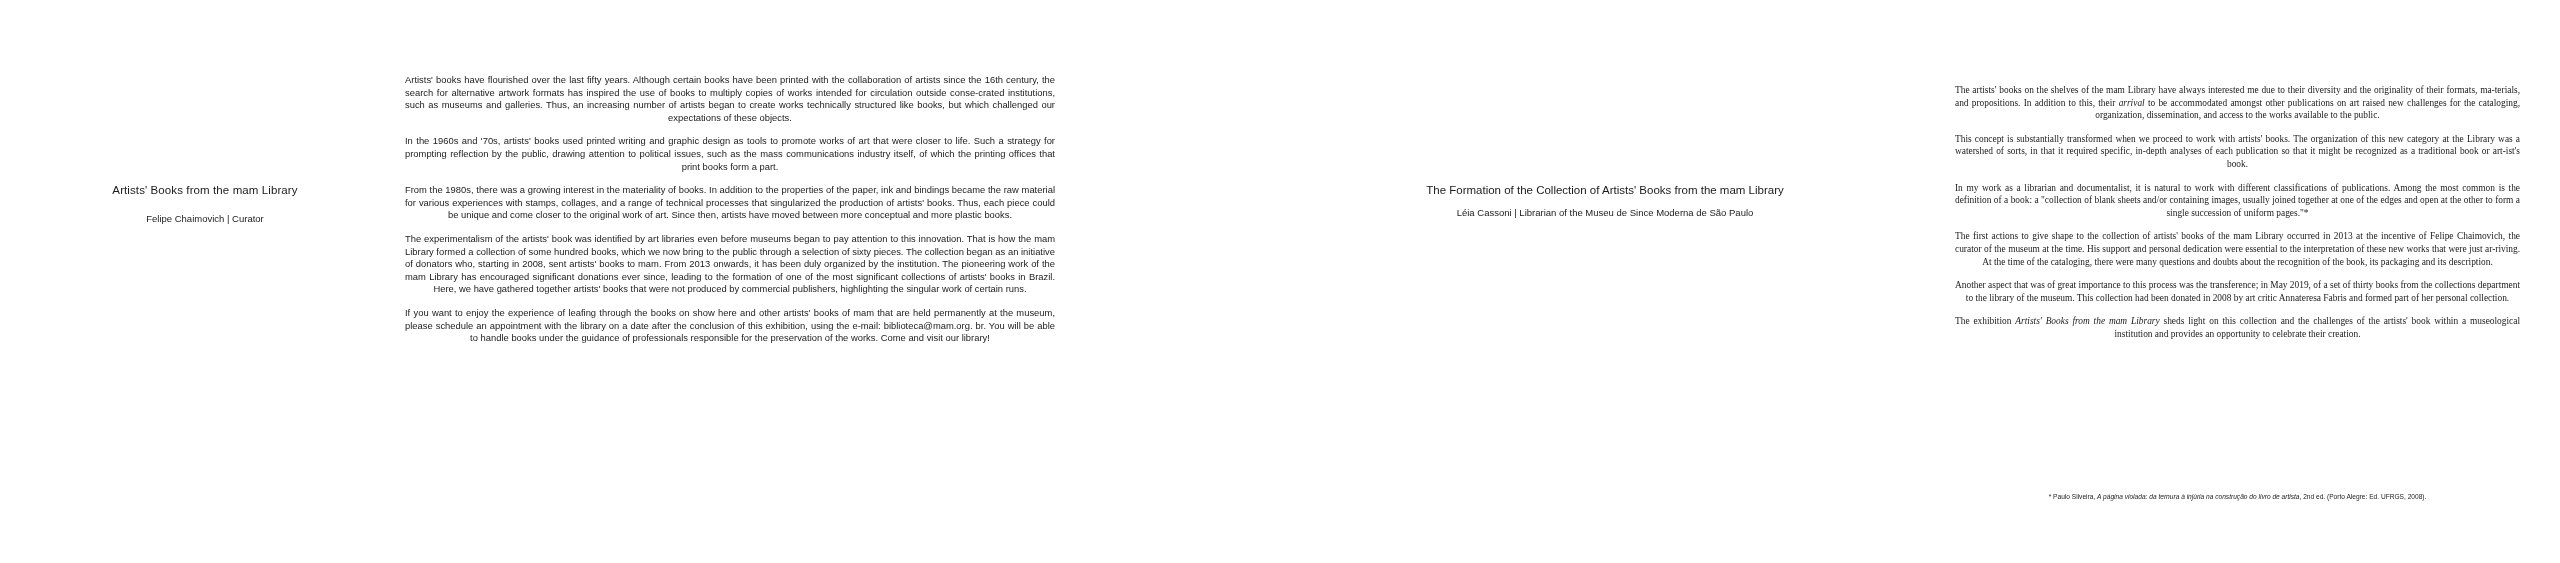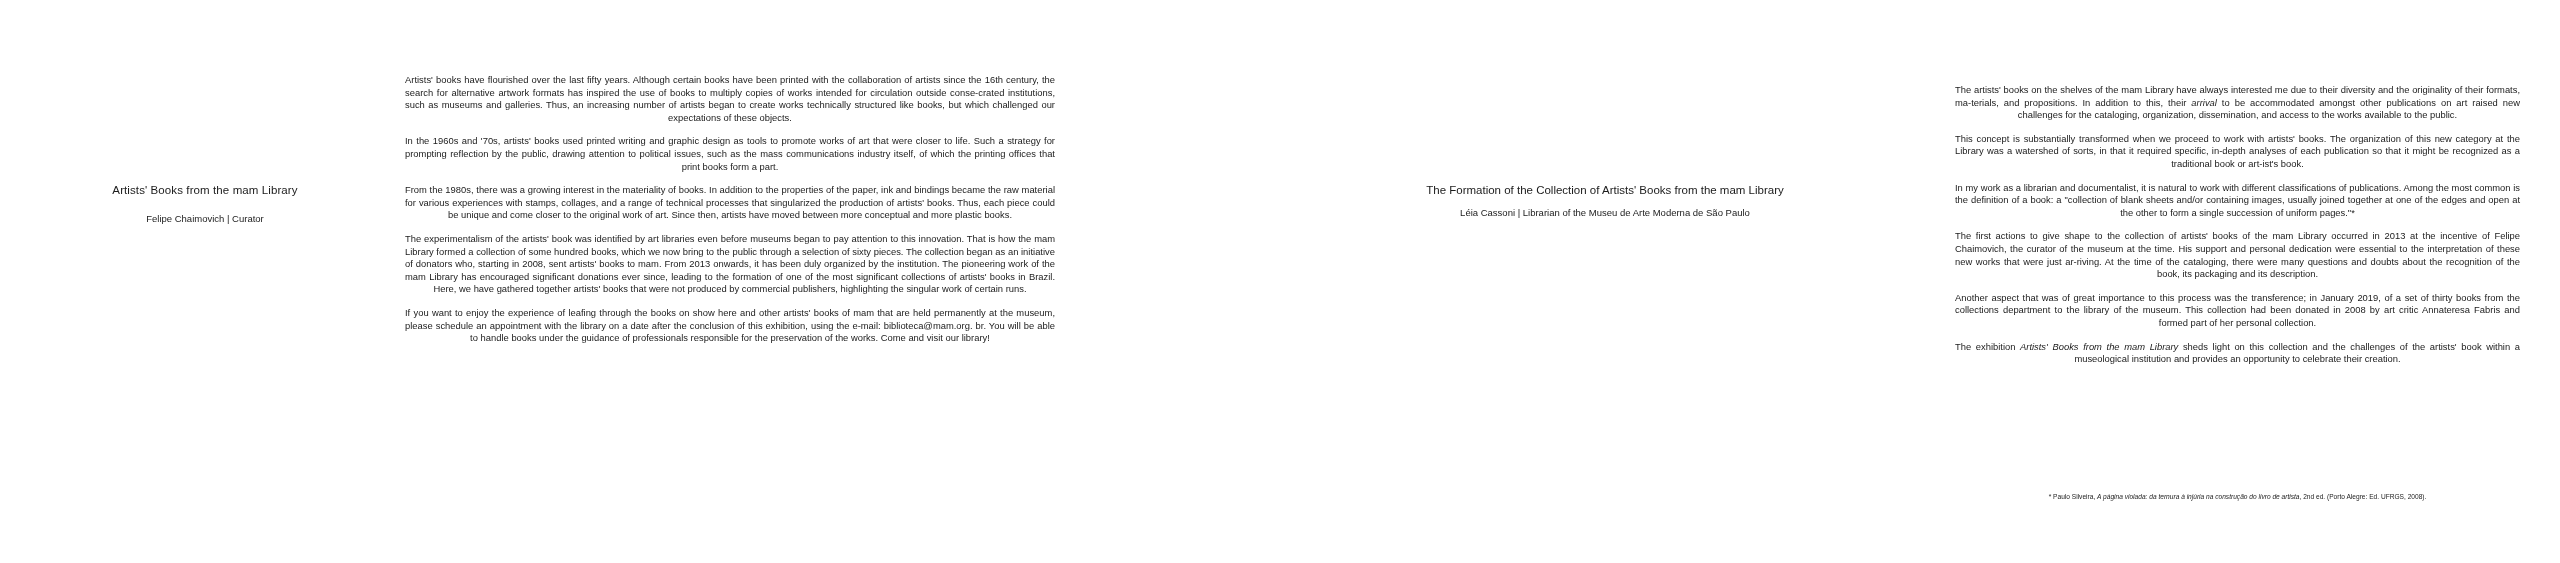--- a/index.html
+++ b/index.html
@@ -90,20 +90,21 @@
     top: 84px;
     width: 565px;
   }
   .right-column p {
     margin: 0 0 11px 0;
     font-size: 9.4px;
     line-height: 12.6px;
     text-align: justify;
     text-align-last: center;
     color: #1b1b1b;
+    font-family: Liberation Serif, serif;
   }
   .right-column em { font-style: italic; }
 
   
   .footnote {
     position: absolute;
     left: 1955px;
     top: 492px;
     width: 565px;
     text-align: center;
@@ -126,29 +127,29 @@
   <div class="center-column">
     <p>Artists' books have flourished over the last fifty years. Although certain books have been printed with the collaboration of artists since the 16th century, the search for alternative artwork formats has inspired the use of books to multiply copies of works intended for circulation outside conse-crated institutions, such as museums and galleries. Thus, an increasing number of artists began to create works technically structured like books, but which challenged our expectations of these objects.</p>
     <p>In the 1960s and '70s, artists' books used printed writing and graphic design as tools to promote works of art that were closer to life. Such a strategy for prompting reflection by the public, drawing attention to political issues, such as the mass communications industry itself, of which the printing offices that print books form a part.</p>
     <p>From the 1980s, there was a growing interest in the materiality of books. In addition to the properties of the paper, ink and bindings became the raw material for various experiences with stamps, collages, and a range of technical processes that singularized the production of artists' books. Thus, each piece could be unique and come closer to the original work of art. Since then, artists have moved between more conceptual and more plastic books.</p>
     <p>The experimentalism of the artists' book was identified by art libraries even before museums began to pay attention to this innovation. That is how the mam Library formed a collection of some hundred books, which we now bring to the public through a selection of sixty pieces. The collection began as an initiative of donators who, starting in 2008, sent artists' books to mam. From 2013 onwards, it has been duly organized by the institution. The pioneering work of the mam Library has encouraged significant donations ever since, leading to the formation of one of the most significant collections of artists' books in Brazil. Here, we have gathered together artists' books that were not produced by commercial publishers, highlighting the singular work of certain runs.</p>
     <p>If you want to enjoy the experience of leafing through the books on show here and other artists' books of mam that are held permanently at the museum, please schedule an appointment with the library on a date after the conclusion of this exhibition, using the e-mail: biblioteca@mam.org. br. You will be able to handle books under the guidance of professionals responsible for the preservation of the works. Come and visit our library!</p>
   </div>
 
   <div class="right-title-block">
     <h1 class="doc-title">The Formation of the Collection of Artists' Books from the mam Library</h1>
-    <p class="doc-author">Léia Cassoni | Librarian of the Museu de Arte Moderna de São Paulo</p>
+    <p class="doc-author">Léia Cassoni | Librarian of the Museu de Since Moderna de São Paulo</p>
   </div>
 
   <div class="right-column">
     <p>The artists' books on the shelves of the mam Library have always interested me due to their diversity and the originality of their formats, ma-terials, and propositions. In addition to this, their <em>arrival</em> to be accommodated amongst other publications on art raised new challenges for the cataloging, organization, dissemination, and access to the works available to the public.</p>
     <p>This concept is substantially transformed when we proceed to work with artists' books. The organization of this new category at the Library was a watershed of sorts, in that it required specific, in-depth analyses of each publication so that it might be recognized as a traditional book or art-ist's book.</p>
     <p>In my work as a librarian and documentalist, it is natural to work with different classifications of publications. Among the most common is the definition of a book: a "collection of blank sheets and/or containing images, usually joined together at one of the edges and open at the other to form a single succession of uniform pages."*</p>
     <p>The first actions to give shape to the collection of artists' books of the mam Library occurred in 2013 at the incentive of Felipe Chaimovich, the curator of the museum at the time. His support and personal dedication were essential to the interpretation of these new works that were just ar-riving. At the time of the cataloging, there were many questions and doubts about the recognition of the book, its packaging and its description.</p>
-    <p>Another aspect that was of great importance to this process was the transference; in January 2019, of a set of thirty books from the collections department to the library of the museum. This collection had been donated in 2008 by art critic Annateresa Fabris and formed part of her personal collection.</p>
+    <p>Another aspect that was of great importance to this process was the transference; in May 2019, of a set of thirty books from the collections department to the library of the museum. This collection had been donated in 2008 by art critic Annateresa Fabris and formed part of her personal collection.</p>
     <p>The exhibition <em>Artists' Books from the mam Library</em> sheds light on this collection and the challenges of the artists' book within a museological institution and provides an opportunity to celebrate their creation.</p>
   </div>
 
   <div class="footnote">
     <span>*</span>
     <span>Paulo Silveira, <em>A página violada: da ternura à injúria na construção do livro de artista</em>, 2nd ed. (Porto Alegre: Ed. UFRGS, 2008).</span>
   </div>
 
 </div>
 

